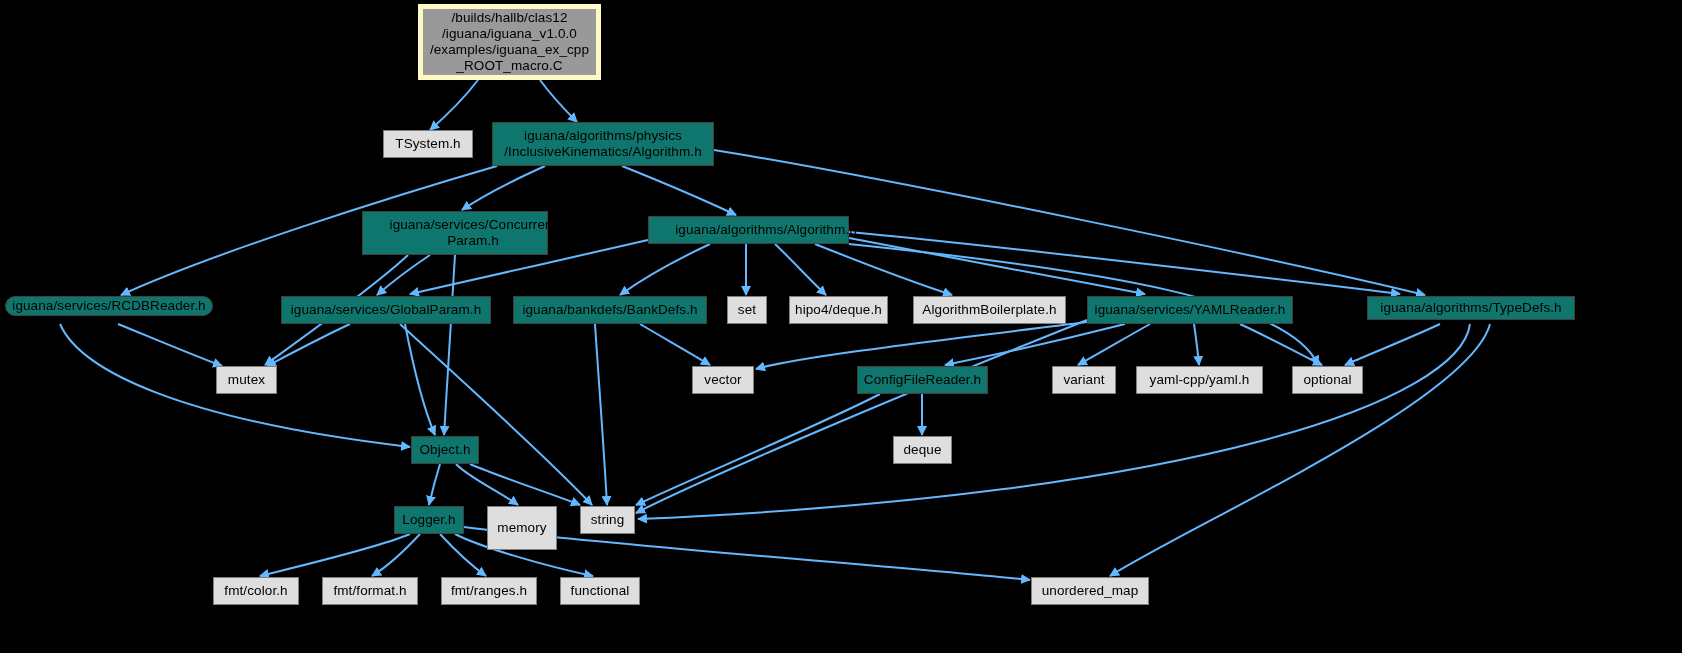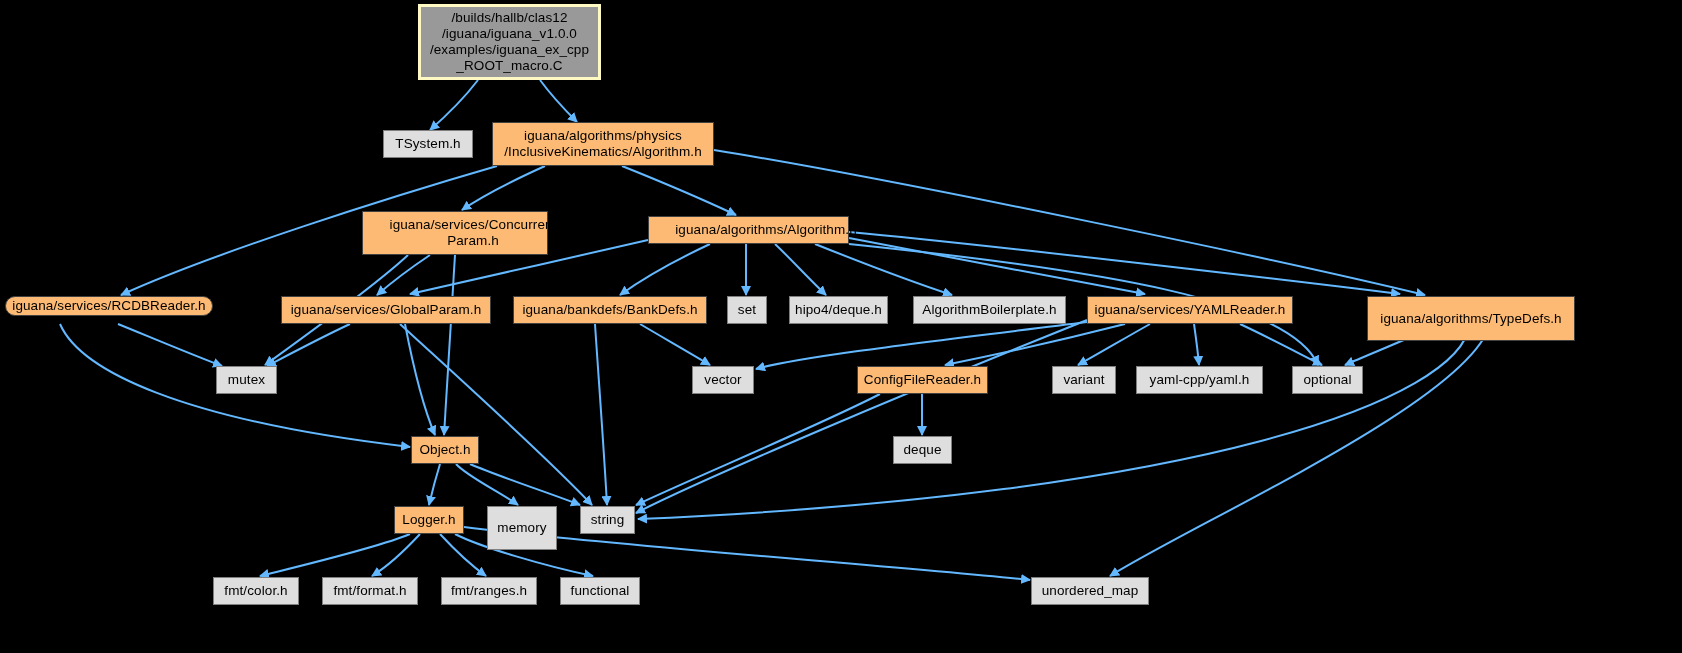--- a/index.html
+++ b/index.html
@@ -34,26 +34,26 @@
     line-height: 16px;
     color: #000000;
     white-space: pre;
     letter-spacing: 0.1px;
   }
   .node.sys {
     background: #dedede;
     border: 1px solid #7f7f7f;
   }
   .node.local {
-    background: #fdba74;
+    background: #0f766e;
     border: 1px solid #404040;
   }
   .node.root {
     background: #999999;
-    border: 3px solid #fef9c3;
+    border: 5px solid #fef9c3;
   }
 </style>
 </head>
 <body>
 
 <div id="graph">
   <svg id="edges" viewBox="0 0 1682 653">
     <defs>
       <marker id="arrow" viewBox="0 0 10 10" refX="9" refY="5" markerWidth="5" markerHeight="5" orient="auto-start-reverse">
         <path d="M 0 0 L 10 5 L 0 10 z" fill="#63b8ff"></path>
@@ -116,21 +116,21 @@
       <div class="node local" style="left: 362px; top: 211px; width: 186px; height: 44px; padding-left: 36px;">iguana/services/Concurrent
 Param.h</div>
       <div class="node local" style="left: 648px; top: 216px; width: 201px; height: 28px; padding-left: 35px;">iguana/algorithms/Algorithm.h</div>
       <div class="node local" style="left: 5px; top: 296px; width: 208px; height: 20px; border-radius: 10px;">iguana/services/RCDBReader.h</div>
       <div class="node local" style="left: 281px; top: 296px; width: 210px; height: 28px;">iguana/services/GlobalParam.h</div>
       <div class="node local" style="left: 513px; top: 296px; width: 194px; height: 28px;">iguana/bankdefs/BankDefs.h</div>
       <div class="node sys" style="left: 727px; top: 296px; width: 40px; height: 28px;">set</div>
       <div class="node sys" style="left: 789px; top: 296px; width: 99px; height: 28px;">hipo4/deque.h</div>
       <div class="node sys" style="left: 913px; top: 296px; width: 153px; height: 28px;">AlgorithmBoilerplate.h</div>
       <div class="node local" style="left: 1087px; top: 296px; width: 206px; height: 28px;">iguana/services/YAMLReader.h</div>
-      <div class="node local" style="left: 1367px; top: 296px; width: 208px; height: 45px;">iguana/algorithms/TypeDefs.h</div>
+      <div class="node local" style="left: 1367px; top: 296px; width: 208px; height: 24px;">iguana/algorithms/TypeDefs.h</div>
       <div class="node sys" style="left: 216px; top: 366px; width: 61px; height: 28px;">mutex</div>
       <div class="node sys" style="left: 692px; top: 366px; width: 62px; height: 28px;">vector</div>
       <div class="node local" style="left: 857px; top: 366px; width: 131px; height: 28px;">ConfigFileReader.h</div>
       <div class="node sys" style="left: 1052px; top: 366px; width: 64px; height: 28px;">variant</div>
       <div class="node sys" style="left: 1136px; top: 366px; width: 127px; height: 28px;">yaml-cpp/yaml.h</div>
       <div class="node sys" style="left: 1292px; top: 366px; width: 71px; height: 28px;">optional</div>
       <div class="node local" style="left: 411px; top: 436px; width: 68px; height: 28px;">Object.h</div>
       <div class="node sys" style="left: 893px; top: 436px; width: 59px; height: 28px;">deque</div>
       <div class="node local" style="left: 394px; top: 506px; width: 70px; height: 28px;">Logger.h</div>
       <div class="node sys" style="left: 487px; top: 506px; width: 70px; height: 44px;">memory</div>

